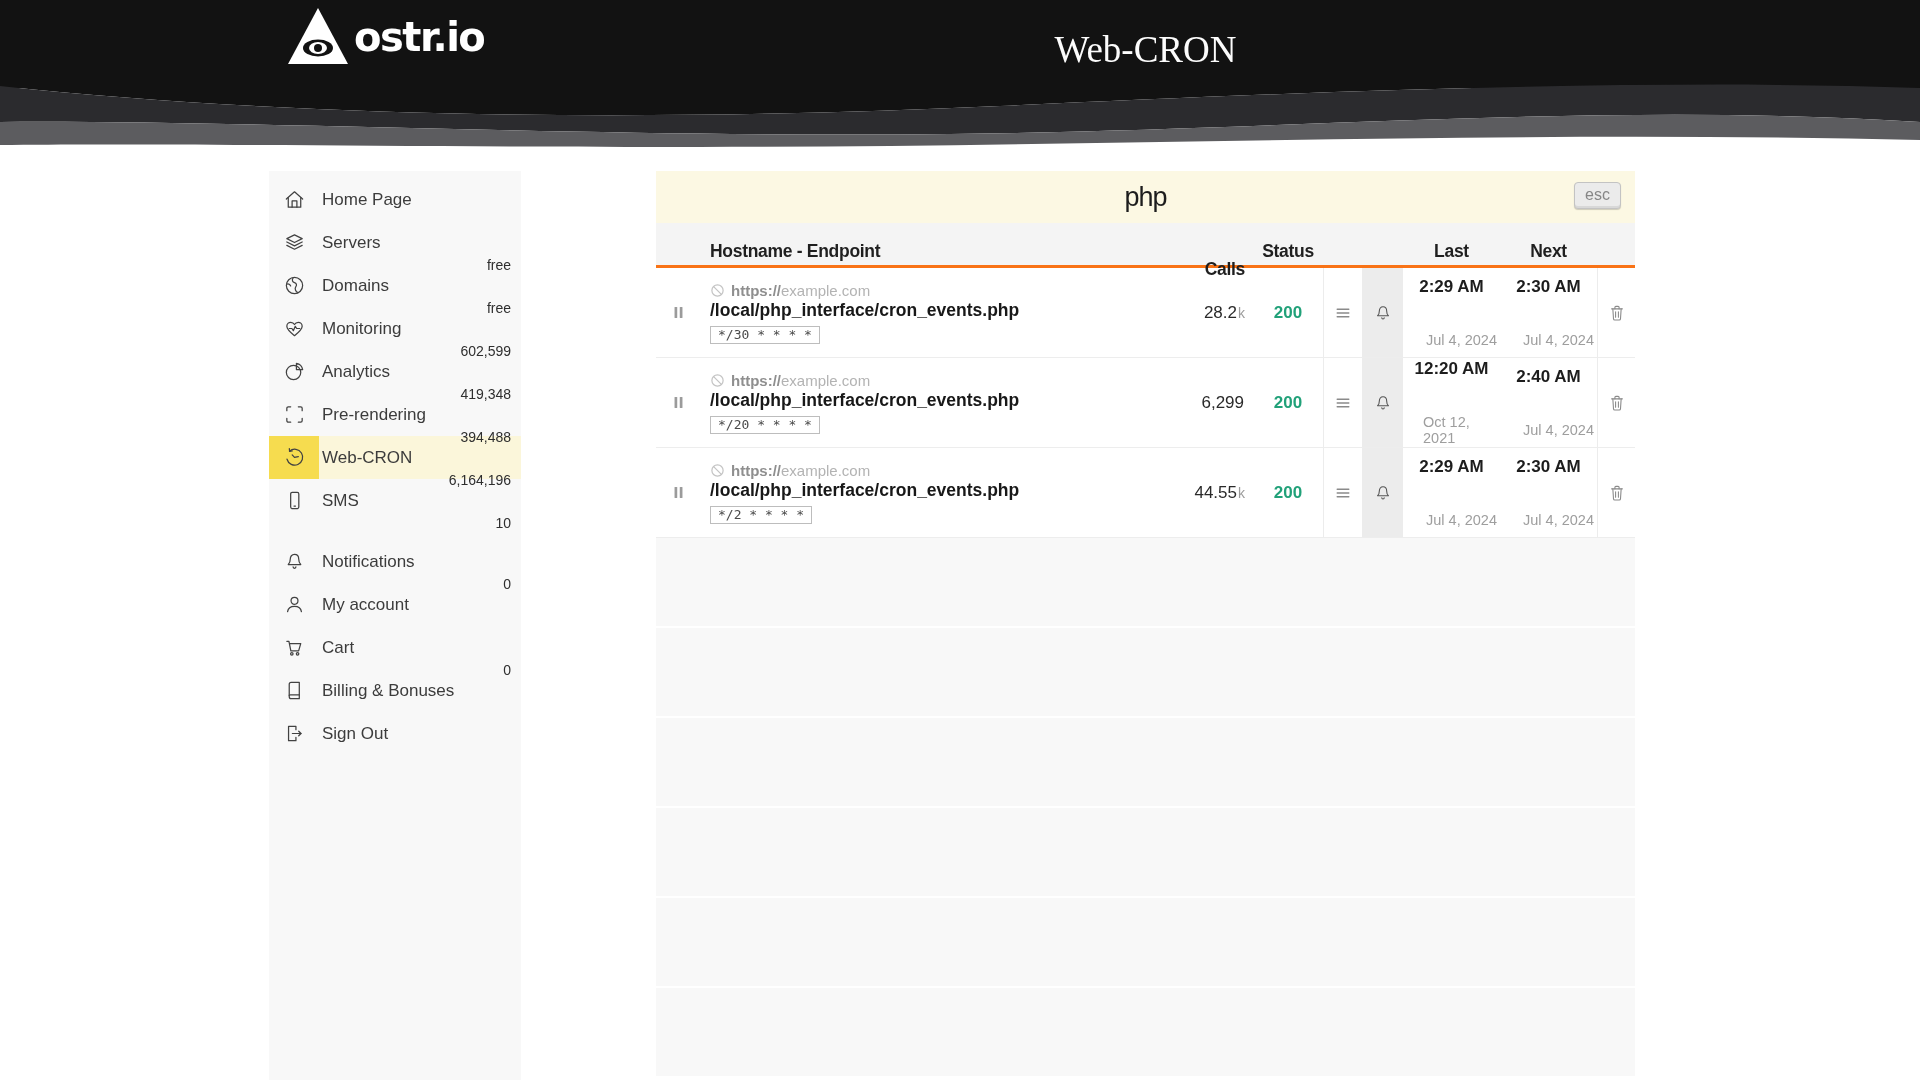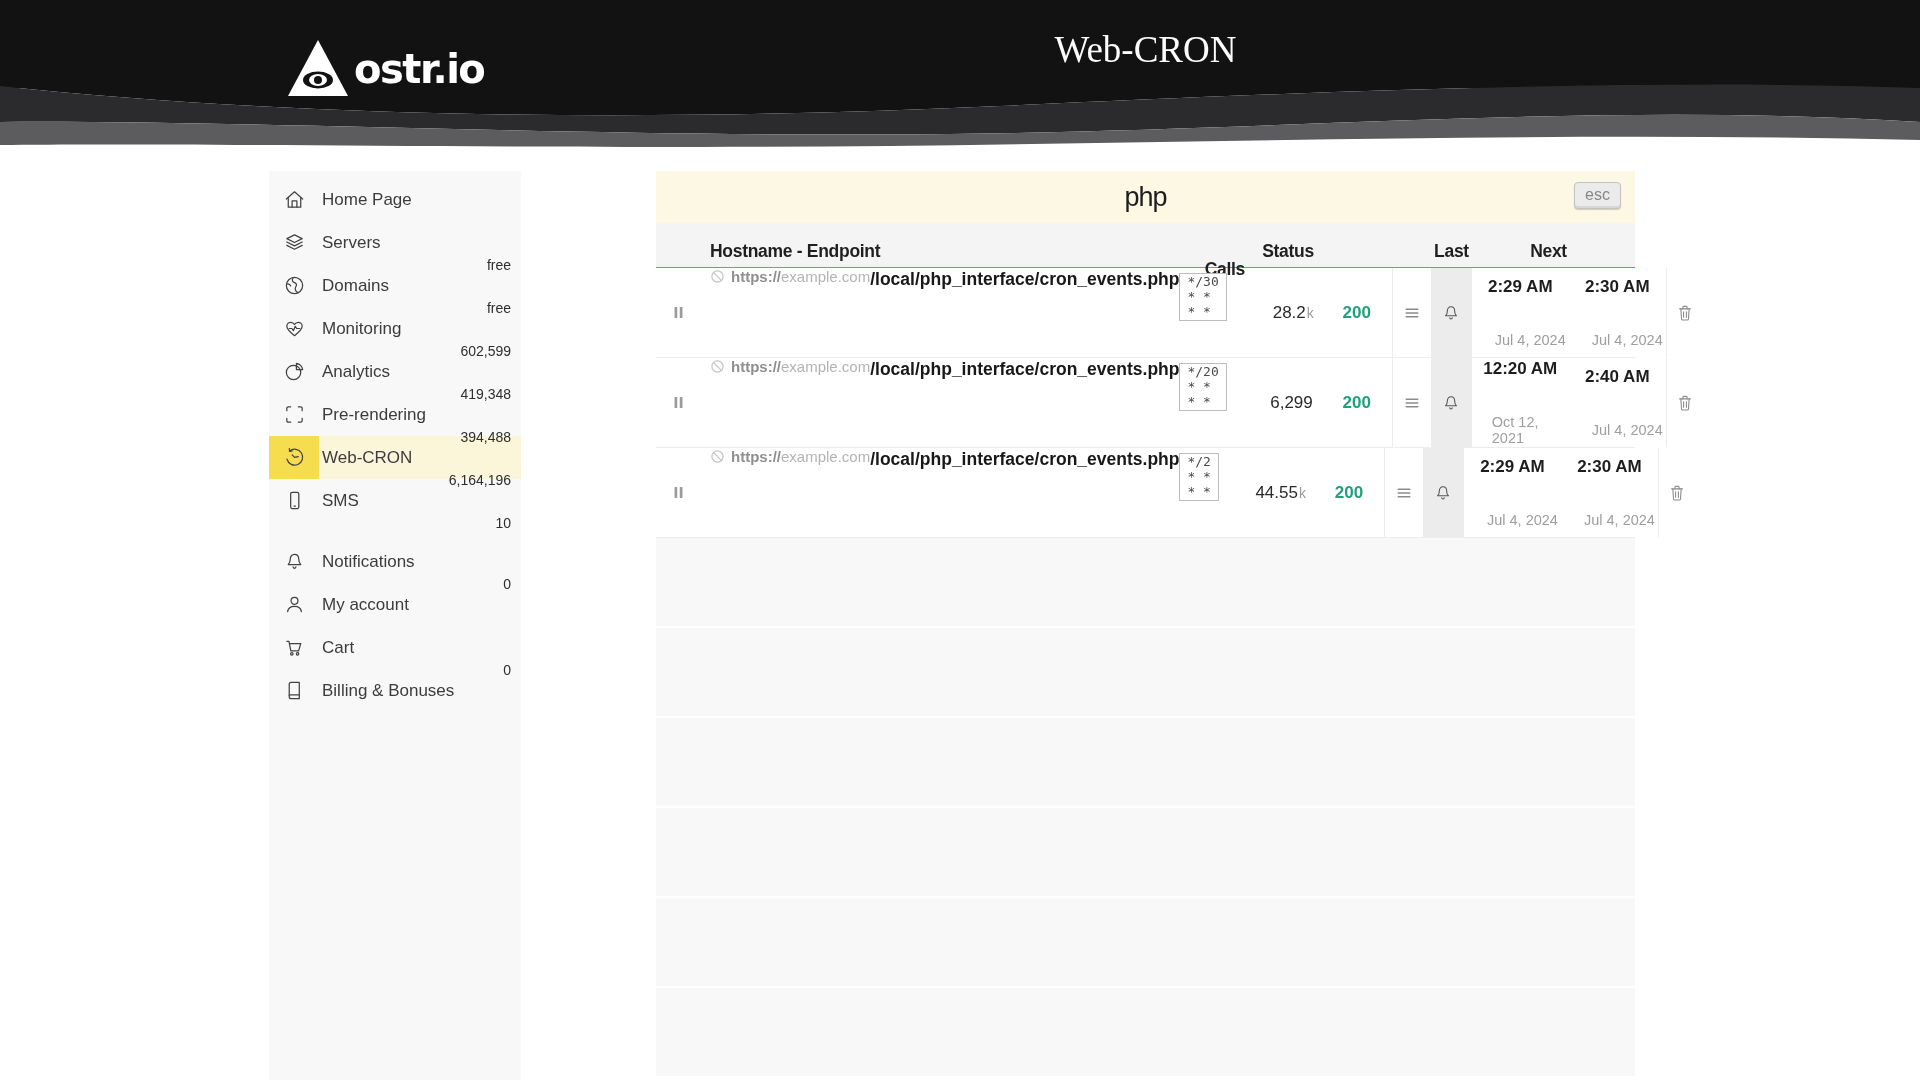--- a/index.html
+++ b/index.html
@@ -1,21 +1,21 @@
 <!DOCTYPE html>
 <html><head>
 <meta charset="utf-8">
 <style>
   * { margin:0; padding:0; box-sizing:border-box; }
   html,body { width:1920px; height:1080px; overflow:hidden; background:#fff;
     font-family:"Liberation Sans", sans-serif; position:relative; }
 
   
   .header-waves { position:absolute; top:0; left:0; width:1920px; height:160px; display:block; }
-  .logo { position:absolute; left:286px; top:36px; height:66px; display:flex; align-items:center; gap:4px; cursor:pointer; }
+  .logo { position:absolute; left:286px; top:4px; height:66px; display:flex; align-items:center; gap:4px; cursor:pointer; }
   .logo-text { color:#fff; font-family:"DejaVu Sans", sans-serif; font-weight:bold; font-size:40px; letter-spacing:-1.5px; }
   .page-title { position:absolute; left:656px; top:28px; width:979px; text-align:center;
     font-family:"Liberation Serif", serif; font-size:37px; color:#fcfcfc; }
 
   
   .sidebar { position:absolute; left:269px; top:171px; width:252px; height:909px; background:#f8f8f8; padding-top:7px; }
   .side-item { height:43px; display:flex; align-items:center; cursor:pointer; }
   .si-icon { flex:0 0 50px; height:100%; display:flex; align-items:center; justify-content:center; }
   .si-label { font-size:17px; color:#3c3c3c; margin-left:3px; }
   .si-badge { margin-left:auto; padding-right:10px; font-weight:normal; font-size:14px; color:#2e2e2e;margin-top:44px; }
@@ -26,30 +26,30 @@
 
   
   .main { position:absolute; left:656px; top:171px; width:979px; }
   .searchbar { height:52px; background:#fcf8e3; display:flex; align-items:center; justify-content:center; position:relative; }
   .search-query { font-size:27px; color:#1d1d1d; letter-spacing:-1px; }
   .esc-key { position:absolute; right:14px; top:11px; padding:3px 10px 4px; background:#ebebeb;
     border:1px solid #c3c3c3; border-radius:4px; color:#868686; font-size:16px;
     box-shadow:inset 0 -2px 0 #d8d8d8, 0 1px 1px rgba(0,0,0,.18); cursor:pointer; }
 
   .grid-cols { display:grid; grid-template-columns:44px auto 95px 70px 39px 41px 97px 97px 38px; }
-  .thead { height:45px; background:#f4f4f4; border-bottom:1px solid #f97316; align-items:center;
+  .thead { height:45px; background:#f4f4f4; border-bottom:3px solid #f97316; align-items:center;
     font-weight:bold; font-size:17.5px; color:#1f1f1f; letter-spacing:-0.3px; }
   .th-hostname { padding-left:10px; }
   .th-calls { text-align:right; padding-right:8px;margin-top:36px; }
   .th-center { text-align:center; }
 
   .row { height:90px; background:#fff; border-bottom:1px solid #ededed; }
   .cell { display:flex; align-items:center; justify-content:center; height:100%; }
   .cell-pause { cursor:pointer; }
-  .cell-content { flex-direction:row; align-items:flex-start; justify-content:center; padding-left:10px; }
+  .cell-content { flex-direction:column; align-items:flex-start; justify-content:center; padding-left:10px; }
   .url-line { display:flex; align-items:center; gap:6px; font-size:15px; color:#b3b3b3; }
   .url-proto { color:#8f8f8f; font-weight:bold; }
   .path { font-weight:bold; font-size:17.5px; color:#181818; margin-top:1px; }
   .cron { font-family:"DejaVu Sans Mono", monospace; font-size:13px; color:#4a4a4a;
     border:1px solid #bdbdbd; border-radius:0; padding:0px 7px 1px; margin-top:5px; background:#fff; }
   .cell-calls { justify-content:flex-end; padding-right:8px; font-size:17px; color:#2a2a2a; }
   .calls-suffix { color:#9c9c9c; font-size:14px; margin-left:1px; }
   .cell-status { font-size:17px; font-weight:bold; color:#21a179; }
   .cell-menu { border-left:1px solid #ececec; cursor:grab; }
   .cell-bell { background:#ececec; cursor:pointer; }
@@ -219,20 +219,31 @@
     <span class="si-icon">
       <svg width="23" height="23" viewBox="0 0 24 24">
           <path d="M8.5 3.5 H17 V20.5 H8.5 A2 2 0 0 1 6.5 18.5 V5.5 A2 2 0 0 1 8.5 3.5 Z"></path>
           <path d="M6.5 17 A2 2 0 0 1 8.5 16.6 H17"></path>
         </svg>
     </span>
     <span class="si-label">Billing &amp; Bonuses</span>
     <span class="si-badge"></span>
   </div>
 
+  <div class="side-item">
+    <span class="si-icon">
+      <svg width="23" height="23" viewBox="0 0 24 24">
+          <path d="M13.5 8 V4.5 H5.8 V19.5 H13.5 V16"></path>
+          <path d="M9.8 12 H18.8"></path>
+          <path d="M16.4 9.6 L18.8 12 L16.4 14.4"></path>
+        </svg>
+    </span>
+    <span class="si-label">Sign Out</span>
+    <span class="si-badge"></span>
+  </div>
 
 </div>
 
 <div class="main">
 
   <div class="searchbar">
     <span class="search-query">php</span>
     <span class="esc-key">esc</span>
   </div>
 

